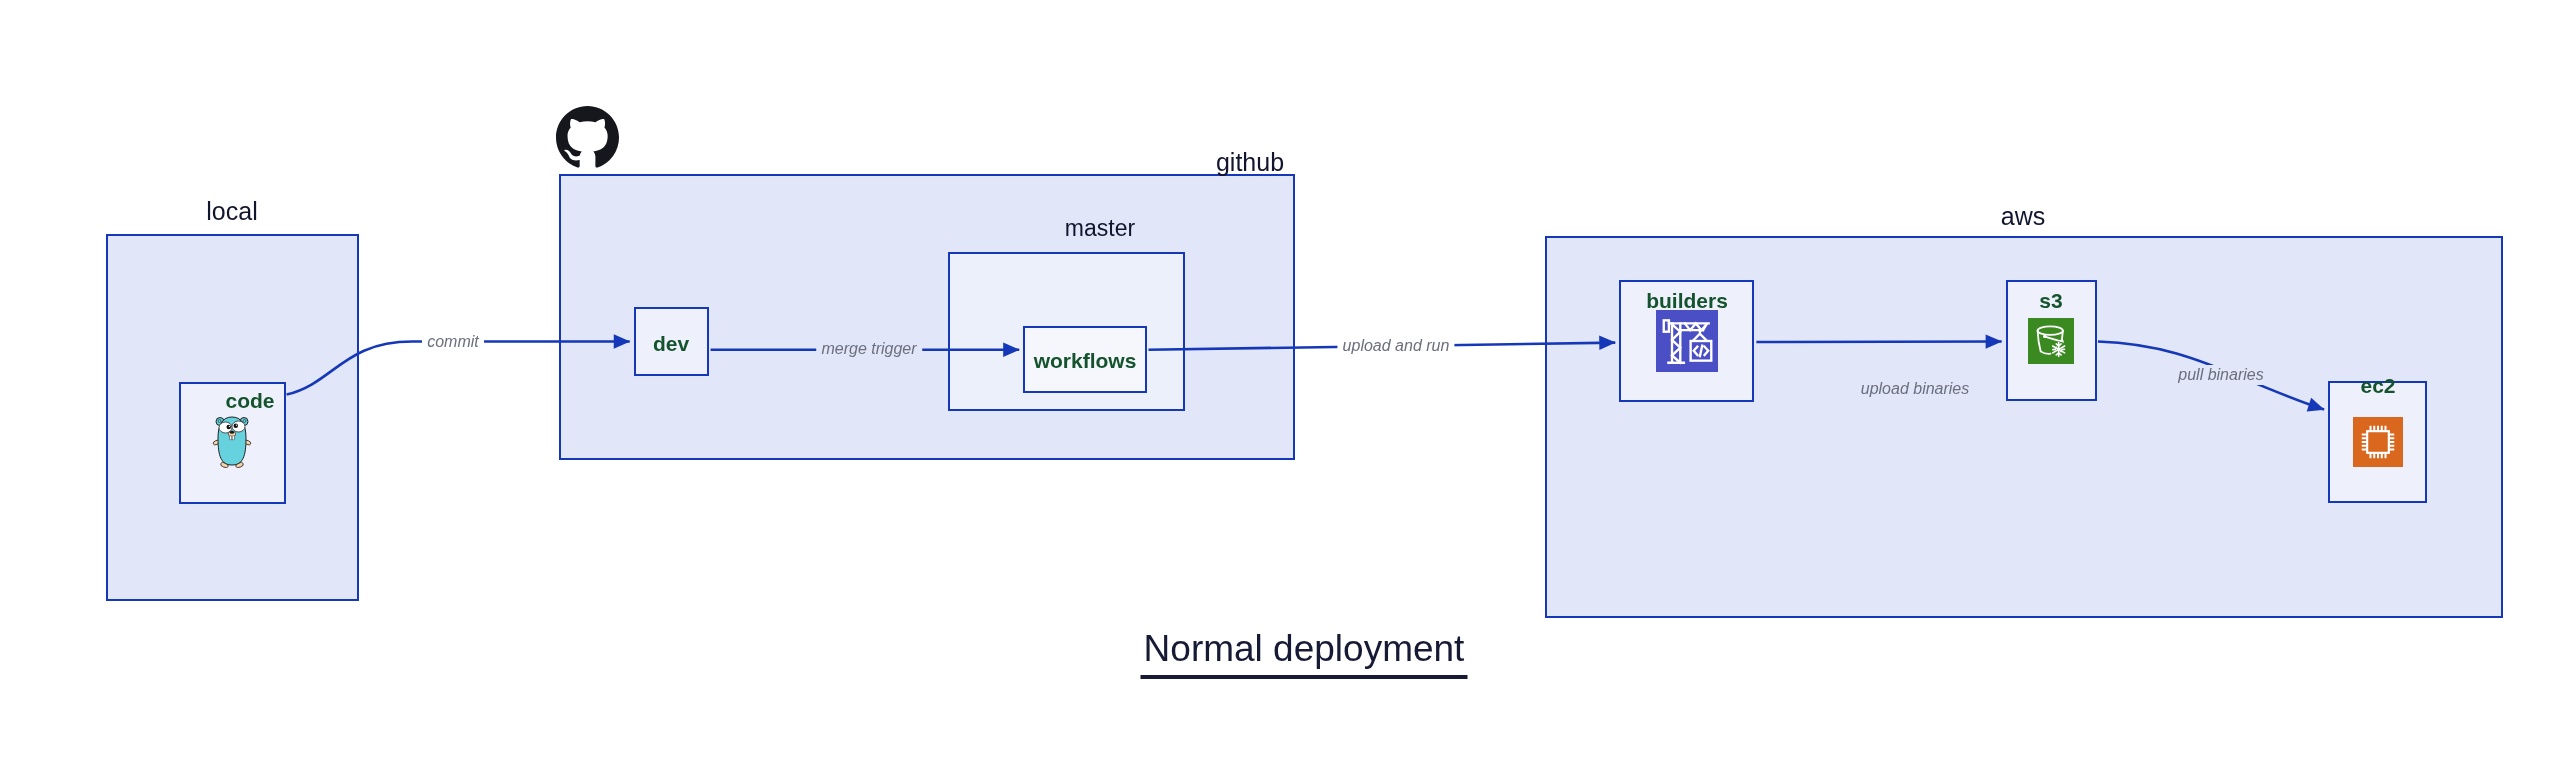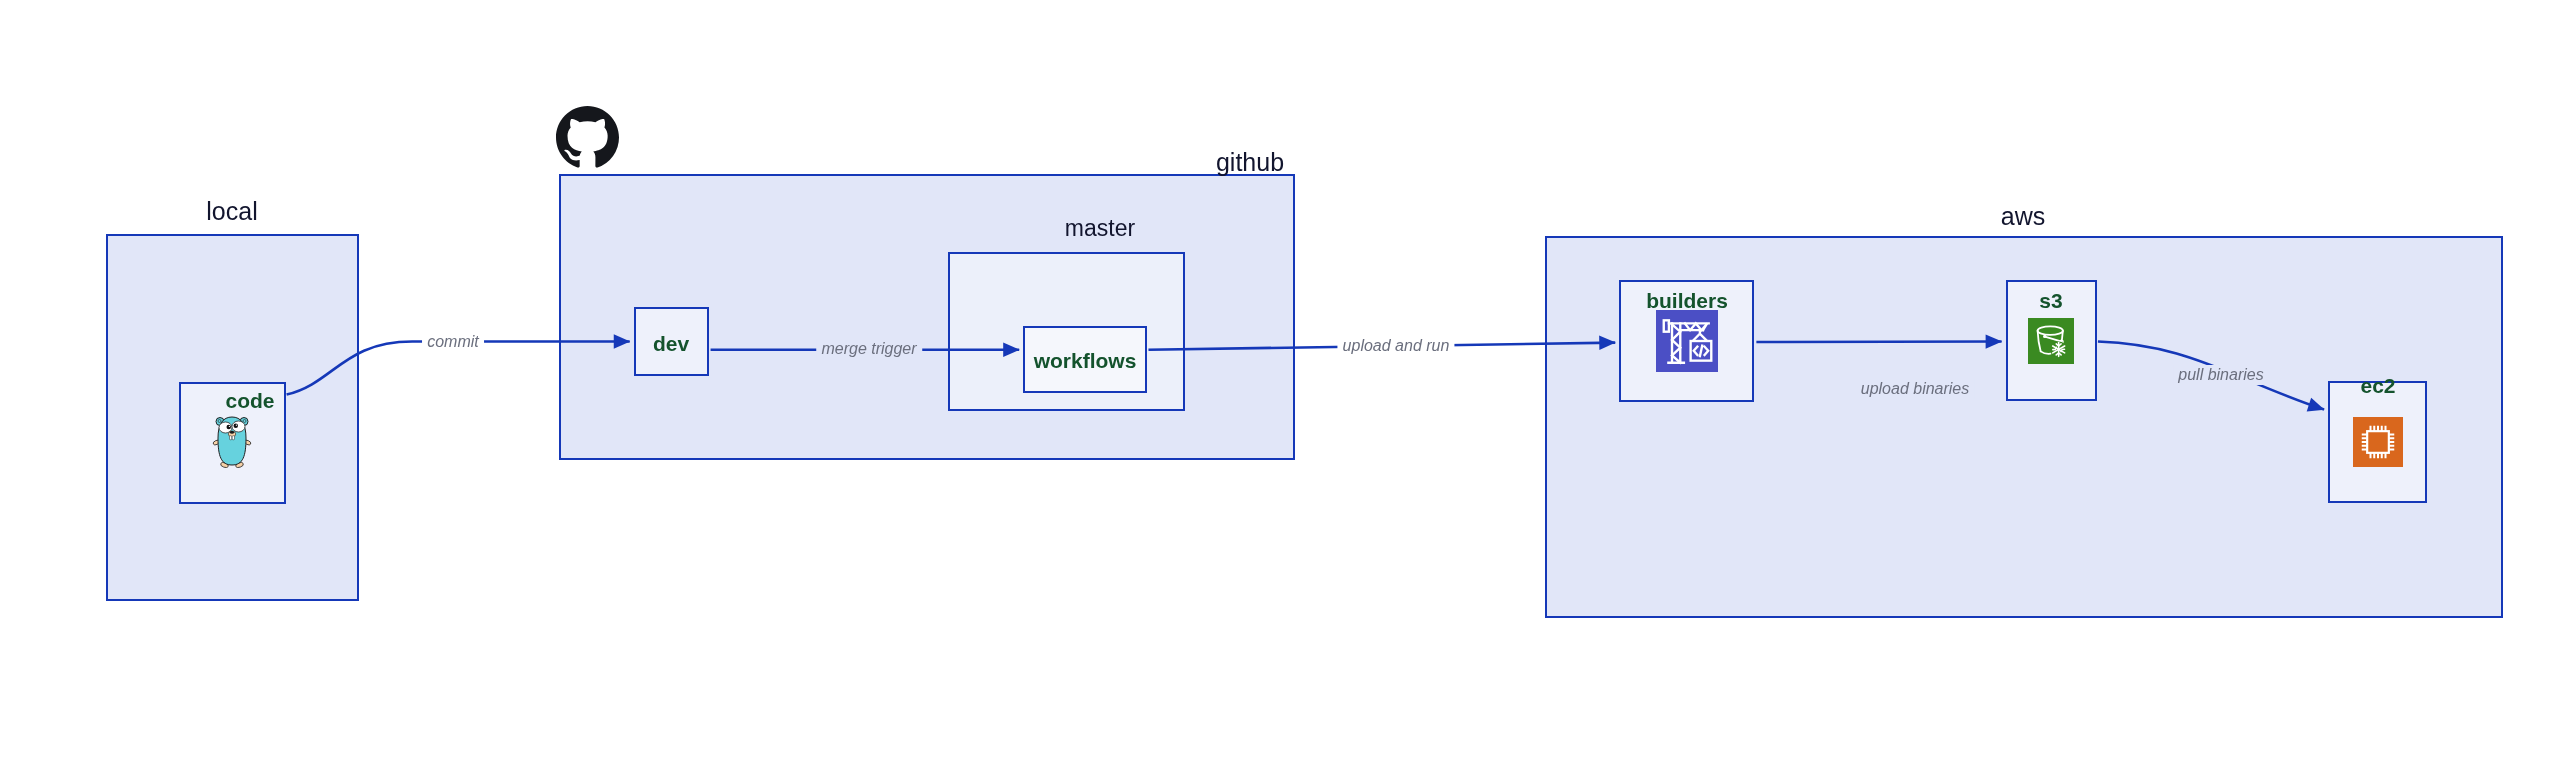--- a/index.html
+++ b/index.html
@@ -179,15 +179,16 @@
     <rect x="0" y="0" width="60" height="60" fill="#d9671d"></rect>
     <rect x="17" y="17" width="26" height="26" fill="none" stroke="#ffffff" stroke-width="2.6"></rect>
     <g stroke="#ffffff" stroke-width="2.4" fill="none">
       <path d="M21 10.5 V17 M25.5 10.5 V17 M30 10.5 V17 M34.5 10.5 V17 M39 10.5 V17"></path>
       <path d="M21 43 V49.5 M25.5 43 V49.5 M30 43 V49.5 M34.5 43 V49.5 M39 43 V49.5"></path>
       <path d="M10.5 21 H17 M10.5 25.5 H17 M10.5 30 H17 M10.5 34.5 H17 M10.5 39 H17"></path>
       <path d="M43 21 H49.5 M43 25.5 H49.5 M43 30 H49.5 M43 34.5 H49.5 M43 39 H49.5"></path>
     </g>
   </svg>
 
+  <div id="main-title">Normal deployment</div>
 
 </div>
 
 
 </body></html>

